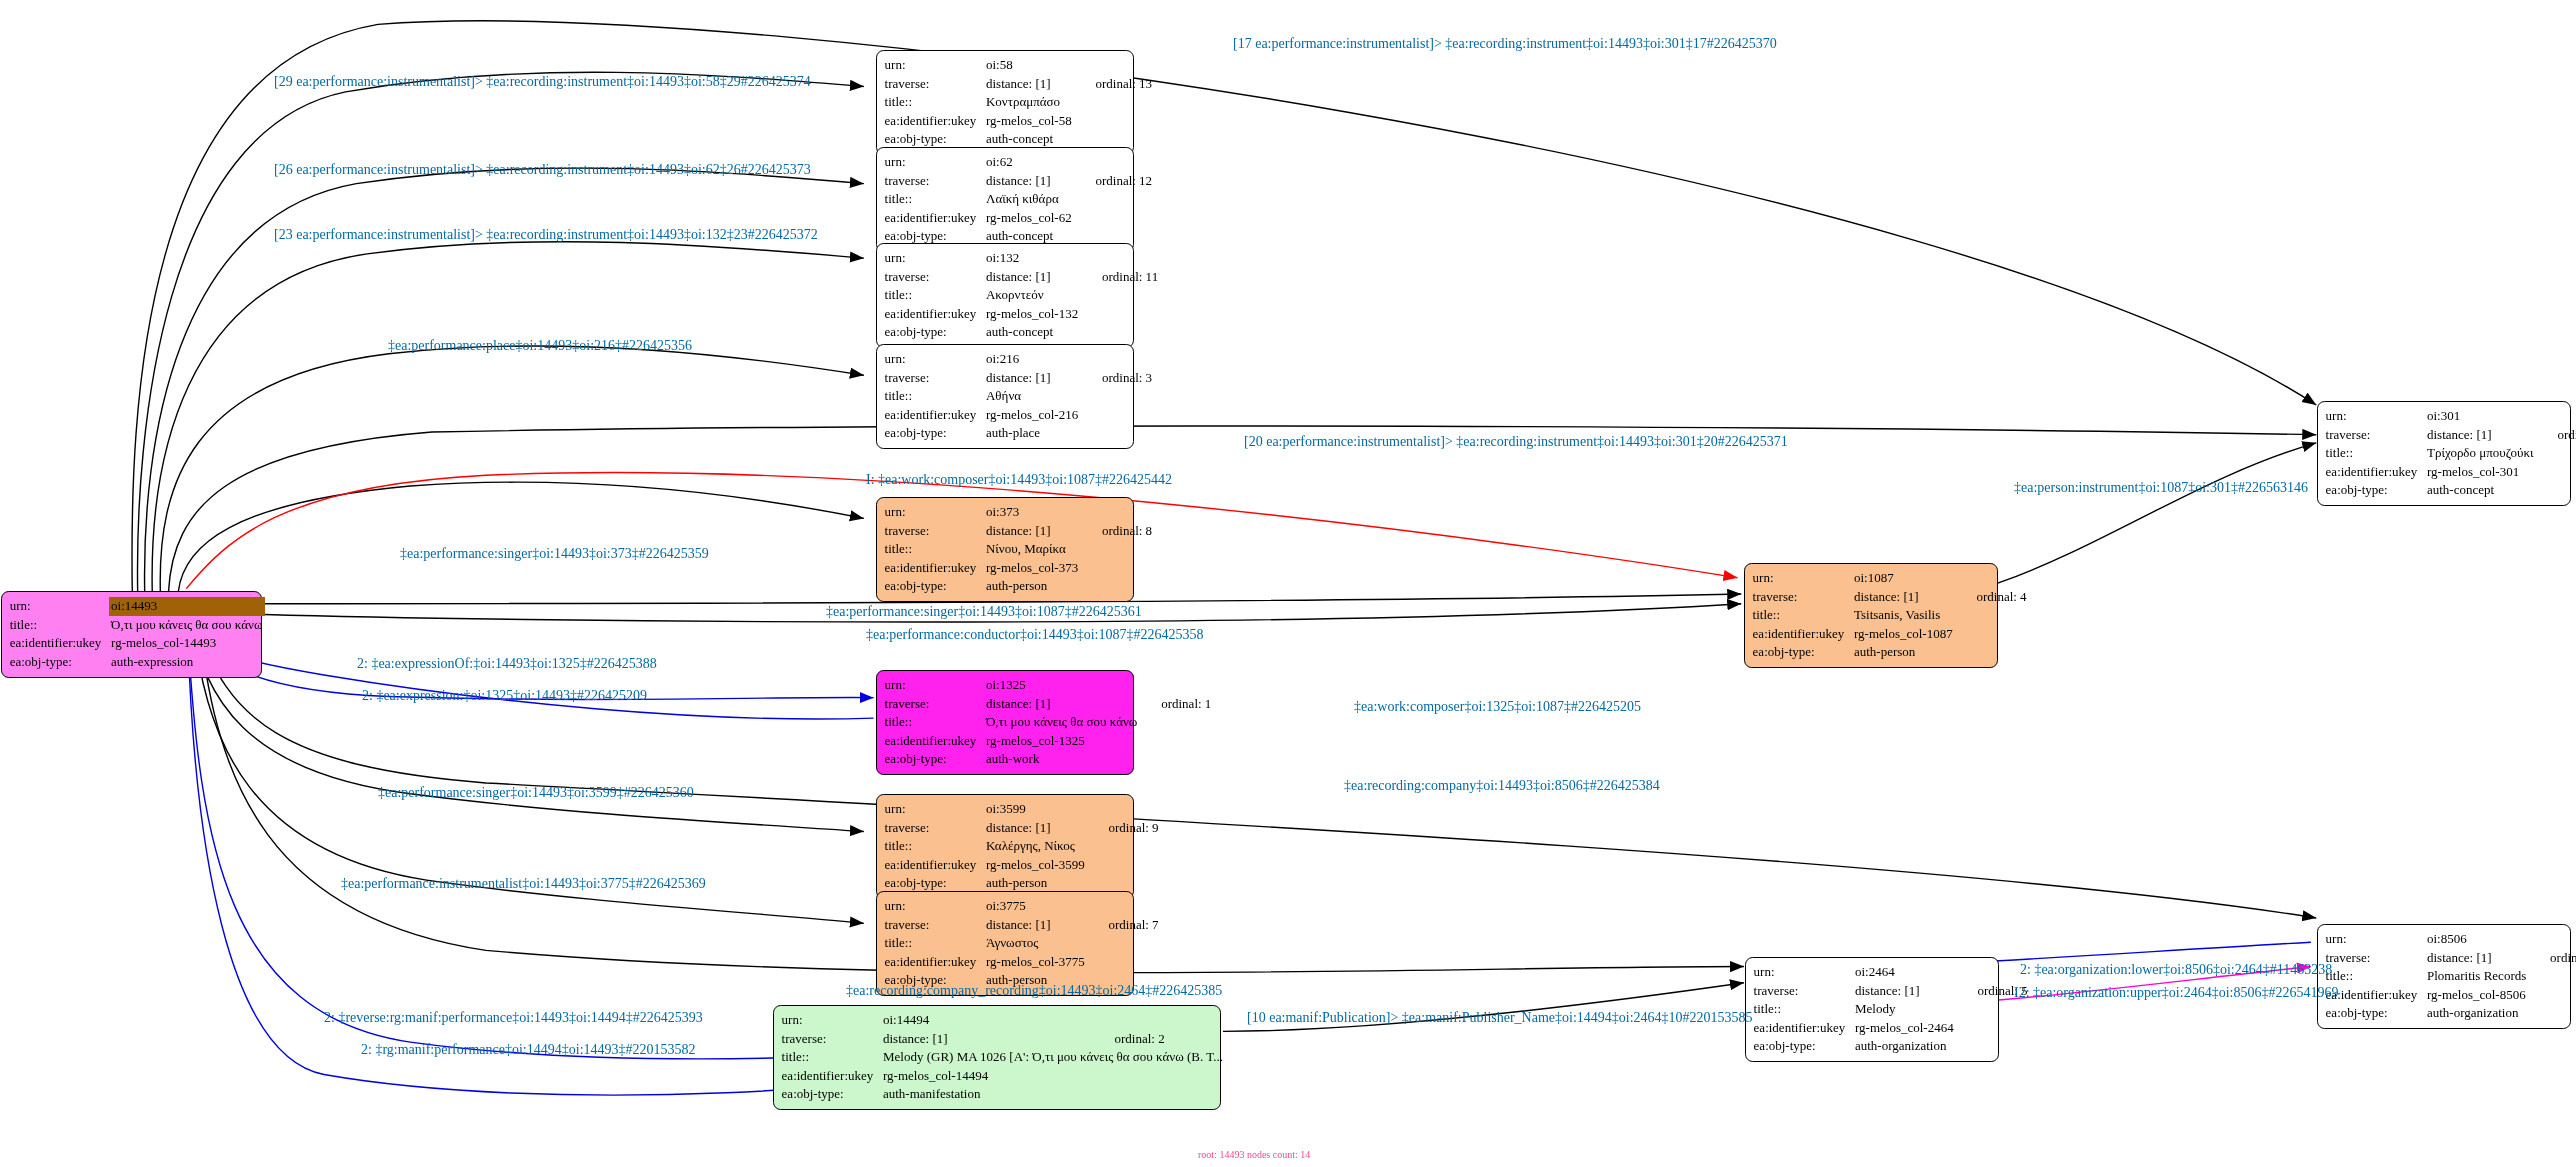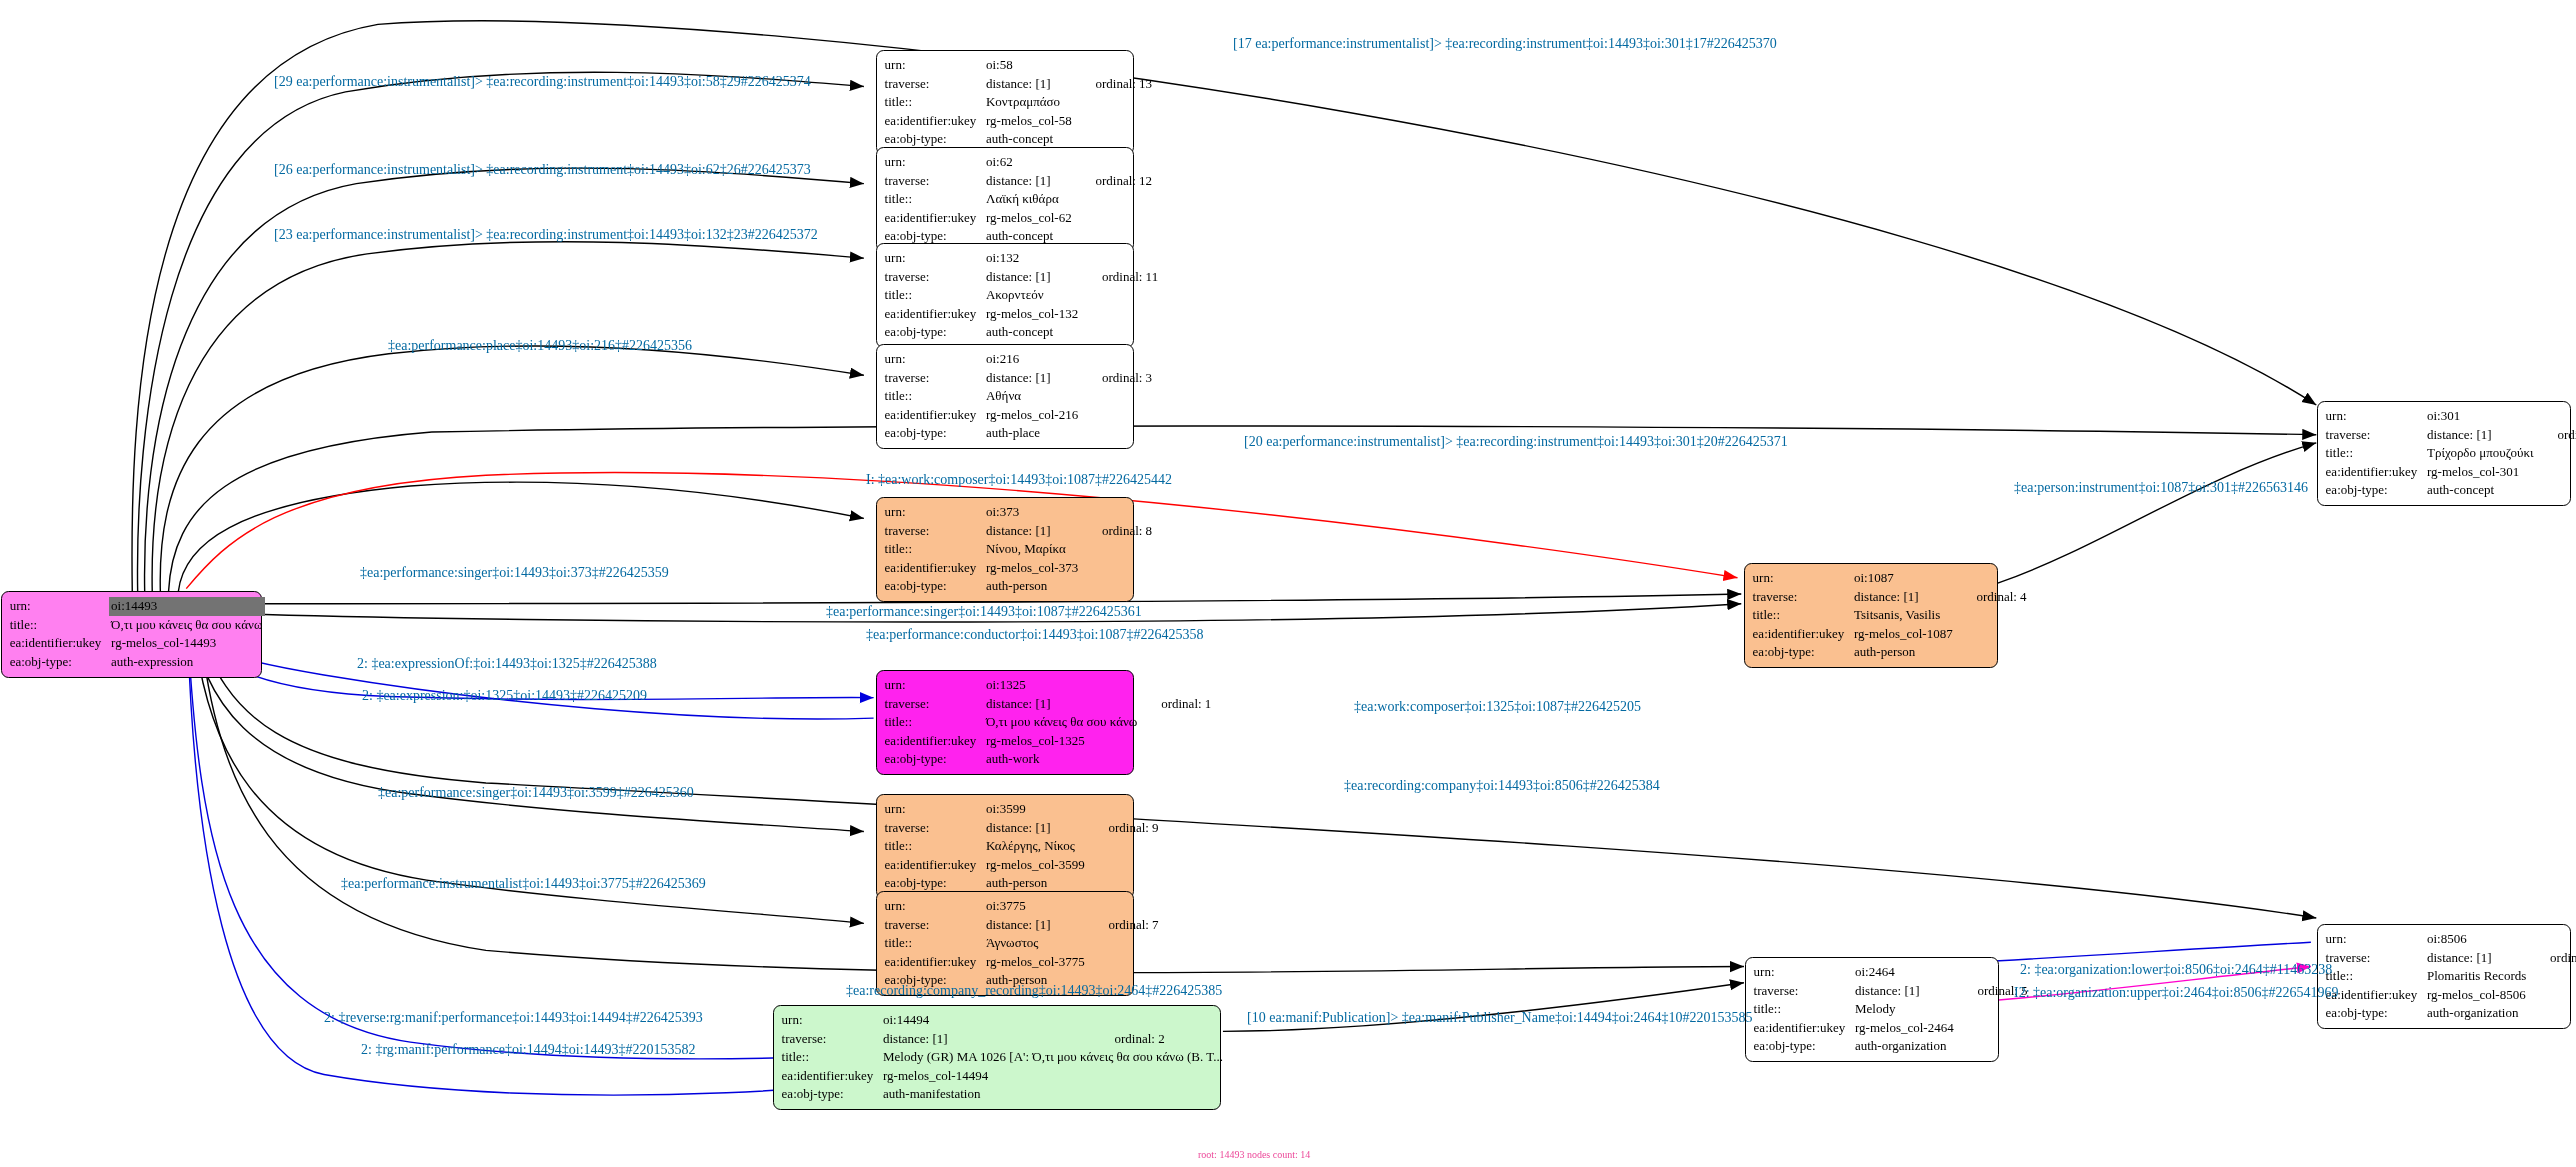--- a/index.html
+++ b/index.html
@@ -6,21 +6,21 @@
   body{font-family:"Liberation Serif","DejaVu Serif",serif;}
   #canvas{position:relative;width:2576px;height:1168px;background:#fff;overflow:hidden;}
   svg#edges{position:absolute;left:0;top:0;width:2576px;height:1168px;pointer-events:none;}
   .node{position:absolute;box-sizing:border-box;border:1.3px solid #000;border-radius:7.6px;
         background:#fff;padding:5.4px 6.5px 5.4px 7.6px;}
   .node table{border-collapse:collapse;font-size:13px;line-height:1.42;color:#000;}
   .node td{padding:0 0 0 0;vertical-align:top;white-space:nowrap;}
   .node td.k{padding-right:9.7px;}
   .node td.v{padding-right:5.4px;}
   .node td.v2{padding-left:18.4px;}
-  .hl{background:#737373;display:block;padding:0 2.2px;margin:0 -2.2px;}
+  .hl{background:#a16207;display:block;padding:0 2.2px;margin:0 -2.2px;}
   .orange{background:#fac090;}
   .magenta{background:#ff22ee;}
   .pinknode{background:#ff80f0;}
   .green{background:#ccf7cc;}
   .elabel{position:absolute;font-size:14px;color:#0369a1;white-space:nowrap;line-height:1;}
   .footer{position:absolute;font-size:10px;color:#ec4899;white-space:nowrap;}
 </style>
 </head>
 <body>
 
@@ -539,21 +539,21 @@
       </table>
 </div>
 
 <div class="elabel" style="left:1233px;top:37px;">[17 ea:performance:instrumentalist]&gt; ‡ea:recording:instrument‡oi:14493‡oi:301‡17#226425370</div>
 <div class="elabel" style="left:274px;top:75px;">[29 ea:performance:instrumentalist]&gt; ‡ea:recording:instrument‡oi:14493‡oi:58‡29#226425374</div>
 <div class="elabel" style="left:274px;top:163px;">[26 ea:performance:instrumentalist]&gt; ‡ea:recording:instrument‡oi:14493‡oi:62‡26#226425373</div>
 <div class="elabel" style="left:274px;top:228px;">[23 ea:performance:instrumentalist]&gt; ‡ea:recording:instrument‡oi:14493‡oi:132‡23#226425372</div>
 <div class="elabel" style="left:388px;top:339px;">‡ea:performance:place‡oi:14493‡oi:216‡#226425356</div>
 <div class="elabel" style="left:1244px;top:435px;">[20 ea:performance:instrumentalist]&gt; ‡ea:recording:instrument‡oi:14493‡oi:301‡20#226425371</div>
 <div class="elabel" style="left:866px;top:473px;">I: ‡ea:work:composer‡oi:14493‡oi:1087‡#226425442</div>
-<div class="elabel" style="left:360px;top:547px;margin-top:19px;">‡ea:performance:singer‡oi:14493‡oi:373‡#226425359</div>
+<div class="elabel" style="left:400px;top:547px;">‡ea:performance:singer‡oi:14493‡oi:373‡#226425359</div>
 <div class="elabel" style="left:2014px;top:481px;">‡ea:person:instrument‡oi:1087‡oi:301‡#226563146</div>
 <div class="elabel" style="left:826px;top:605px;">‡ea:performance:singer‡oi:14493‡oi:1087‡#226425361</div>
 <div class="elabel" style="left:823px;top:628px;margin-left:43px;">‡ea:performance:conductor‡oi:14493‡oi:1087‡#226425358</div>
 <div class="elabel" style="left:357px;top:657px;">2: ‡ea:expressionOf:‡oi:14493‡oi:1325‡#226425388</div>
 <div class="elabel" style="left:362px;top:689px;">2: ‡ea:expression:‡oi:1325‡oi:14493‡#226425209</div>
 <div class="elabel" style="left:1354px;top:700px;">‡ea:work:composer‡oi:1325‡oi:1087‡#226425205</div>
 <div class="elabel" style="left:378px;top:786px;">‡ea:performance:singer‡oi:14493‡oi:3599‡#226425360</div>
 <div class="elabel" style="left:1344px;top:779px;">‡ea:recording:company‡oi:14493‡oi:8506‡#226425384</div>
 <div class="elabel" style="left:341px;top:877px;">‡ea:performance:instrumentalist‡oi:14493‡oi:3775‡#226425369</div>
 <div class="elabel" style="left:826px;top:984px;margin-left:20px;">‡ea:recording:company_recording‡oi:14493‡oi:2464‡#226425385</div>

